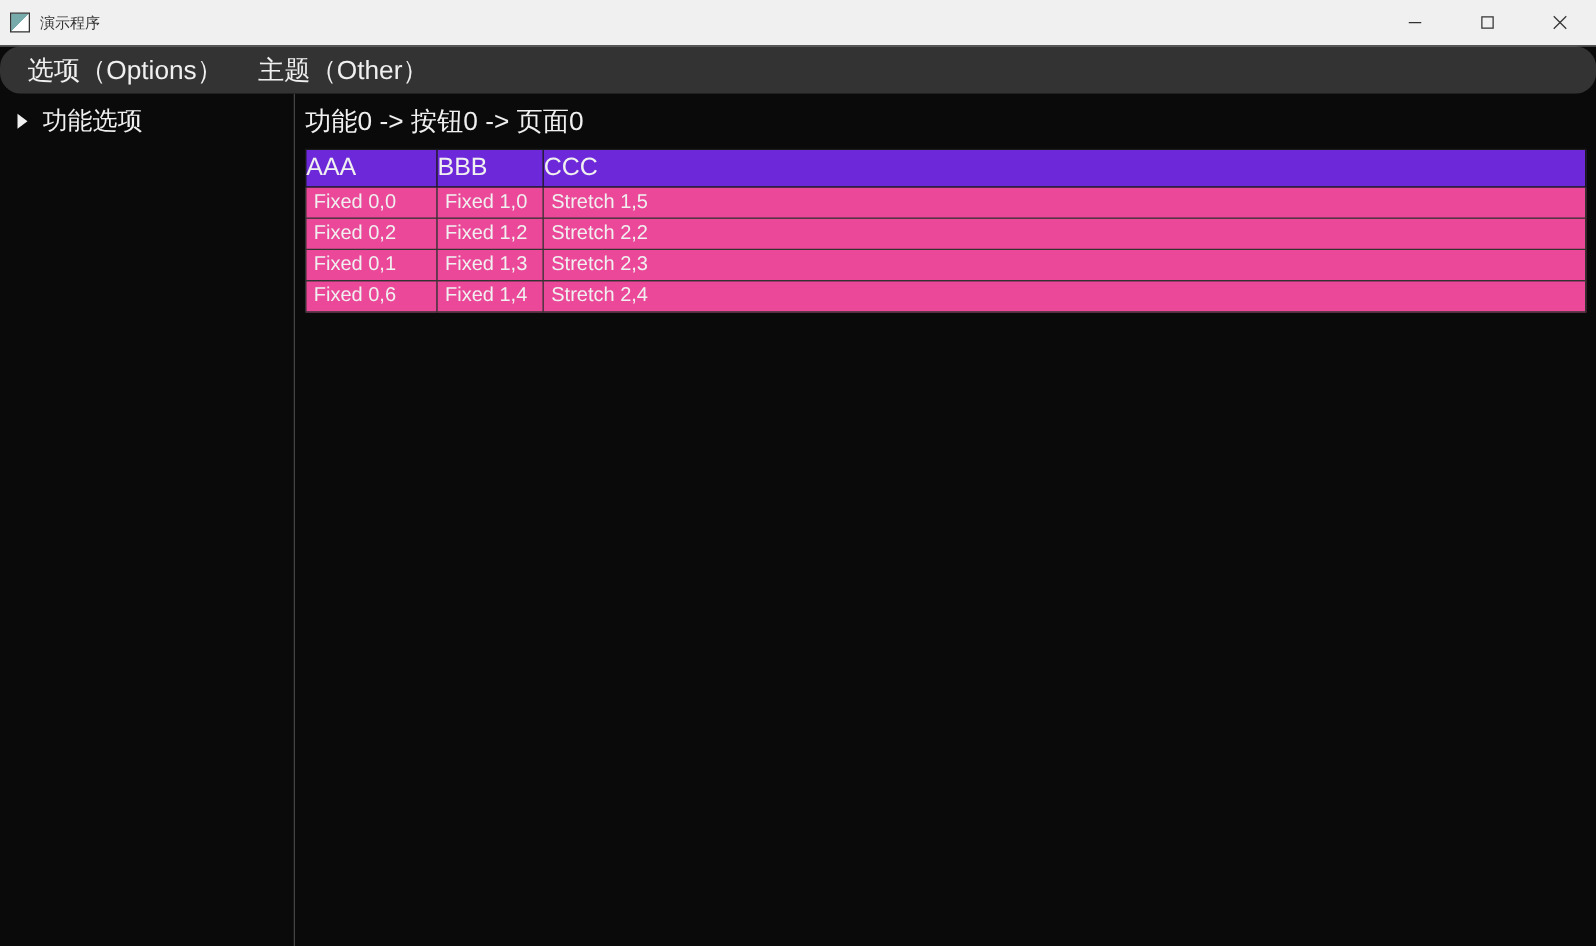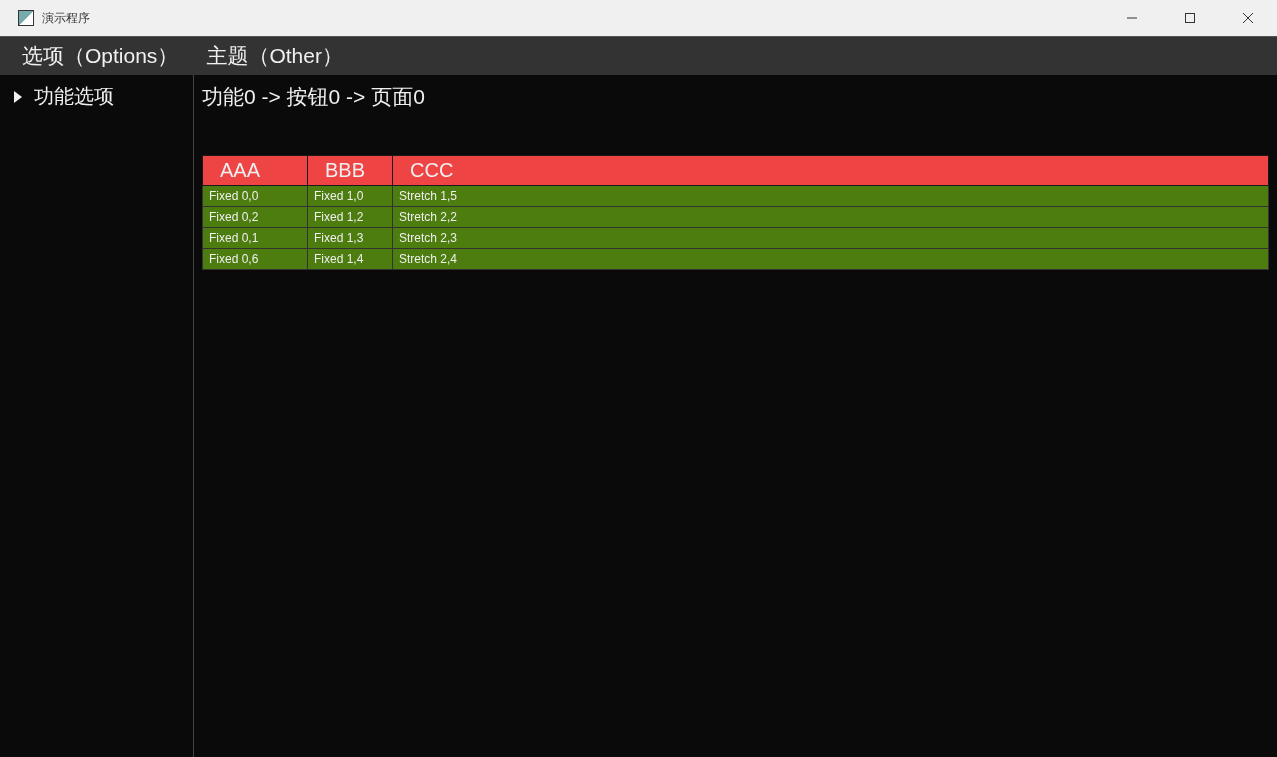--- a/index.html
+++ b/index.html
@@ -11,21 +11,21 @@
       overflow: hidden;
     }
 
     
     .titlebar {
       height: 37px;
       background: #f0f0f0;
       border-bottom: 1px solid #555;
       display: flex;
       align-items: center;
-      padding-left: 18px;
+      padding-left: 8px;
       position: relative;
     }
     .titlebar-icon {
       width: 16px;
       height: 16px;
       border: 1px solid #333;
       background: linear-gradient(135deg, #7aa 0%, #7aa 50%, #fff 50%, #fff 100%);
       margin-right: 8px;
     }
     .titlebar-text {
@@ -49,39 +49,40 @@
     }
     .titlebar-btn svg { stroke: #333; fill: none; stroke-width: 1; }
 
     
     .menubar {
       height: 38px;
       background: #333333;
       display: flex;
       align-items: center;
       padding-left: 8px;
+      border-radius: 17px;
     }
     .menubar-item {
       color: #f0f0f0;
       font-size: 21px;
       padding: 0 14px;
       height: 100%;
       display: flex;
       align-items: center;
     }
 
     
     .main {
       display: flex;
       height: calc(100% - 37px - 38px);
     }
 
     
     .sidebar {
-      width: 194px;
+      width: 236px;
       background: #0a0a0a;
       border-right: 1px solid #444;
       padding-top: 4px;
     }
     .tree-item {
       display: flex;
       align-items: center;
       color: #f0f0f0;
       font-size: 20px;
       padding: 4px 14px 4px 14px;
@@ -95,47 +96,46 @@
       margin-right: 12px;
     }
 
     
     .content {
       flex: 1;
       background: #0a0a0a;
       padding: 6px 8px 0 8px;
       display: flex;
       flex-direction: column;
-      gap: 36px;
     }
     .breadcrumb {
       color: #f0f0f0;
       font-size: 21px;
       padding: 2px 0 8px 0;
     }
 
     
     .table {
       border: 1px solid #333;
       border-collapse: collapse;
       width: 100%;
     }
     .table th {
-      background: #ef4444;
+      background: #6d28d9;
       color: #f0f0f0;
       font-weight: normal;
       text-align: left;
       font-size: 20px;
-      padding: 3px 17px;
+      padding: 3px 0;
       border: 1px solid #1a1a1a;
     }
     .table td {
-      background: #4d7c0f;
-      color: #f0f0f0;
-      font-size: 12px;
+      background: #ec4899;
+      color: #f0f0f0;
+      font-size: 16px;
       padding: 3px 6px;
       border: 1px solid #333;
     }
     .table .col-a { width: 105px; }
     .table .col-b { width: 85px; }
     .table .col-c { }
   </style>
 </head>
 <body>
 

